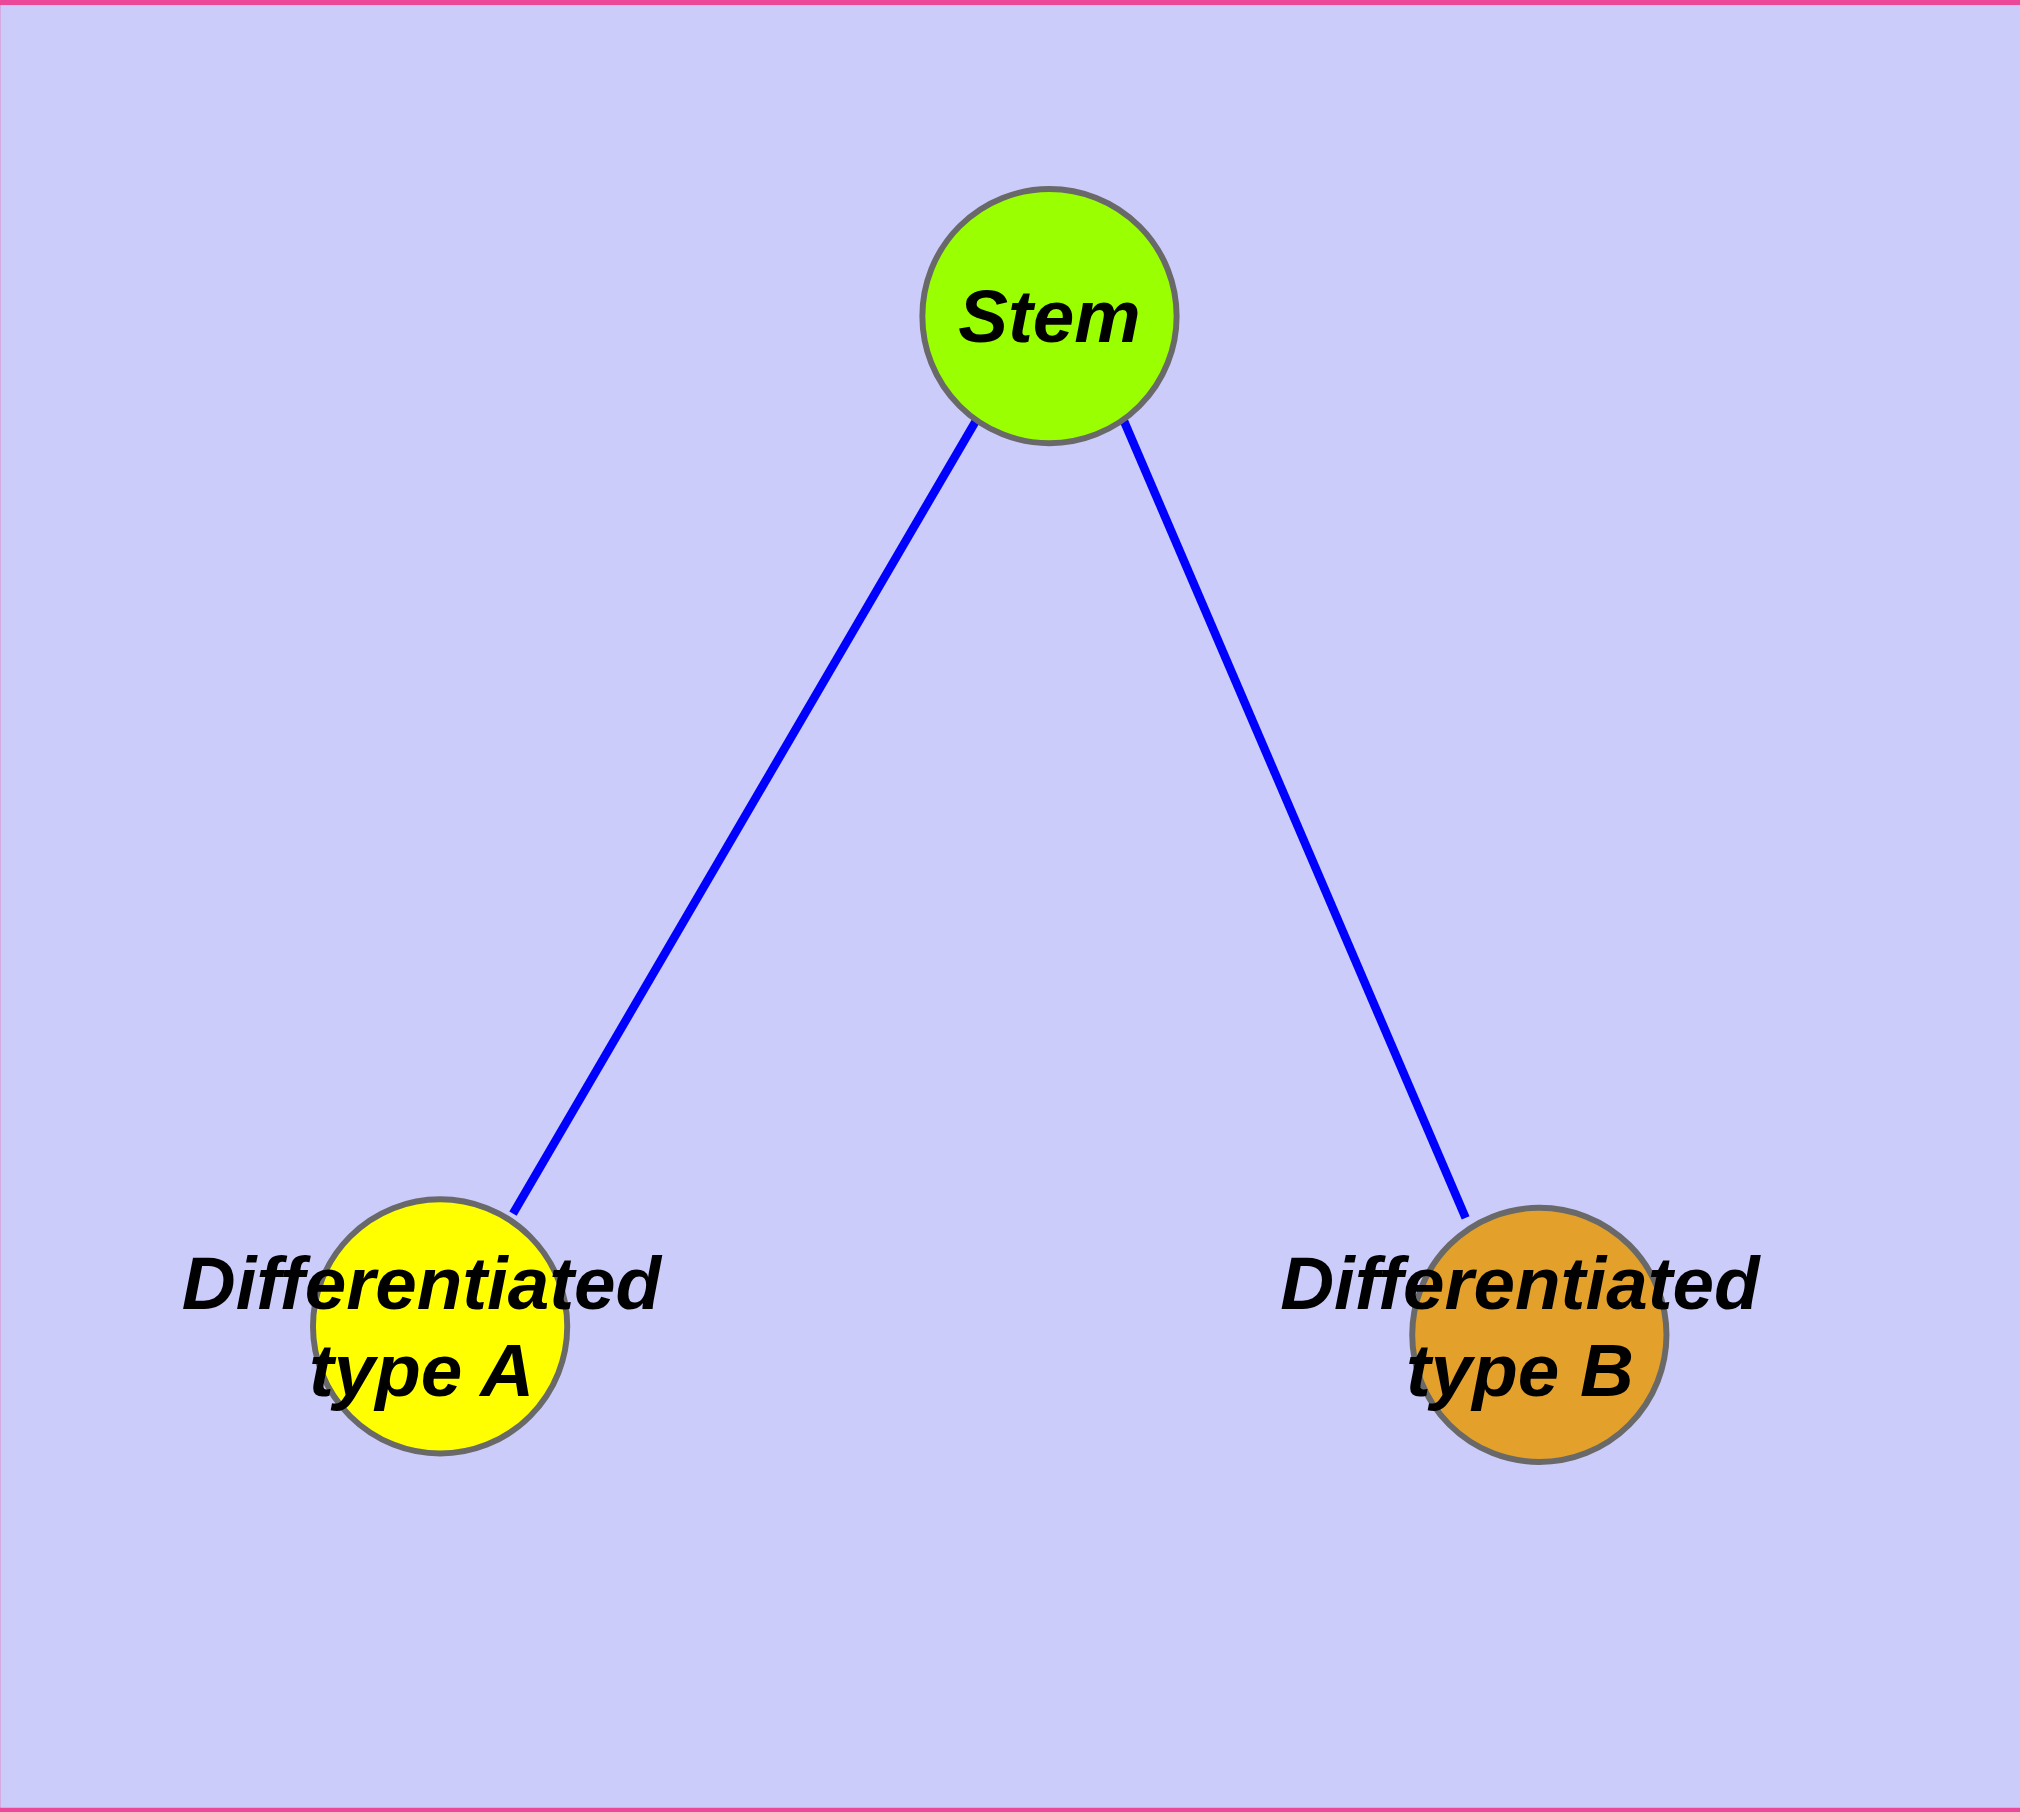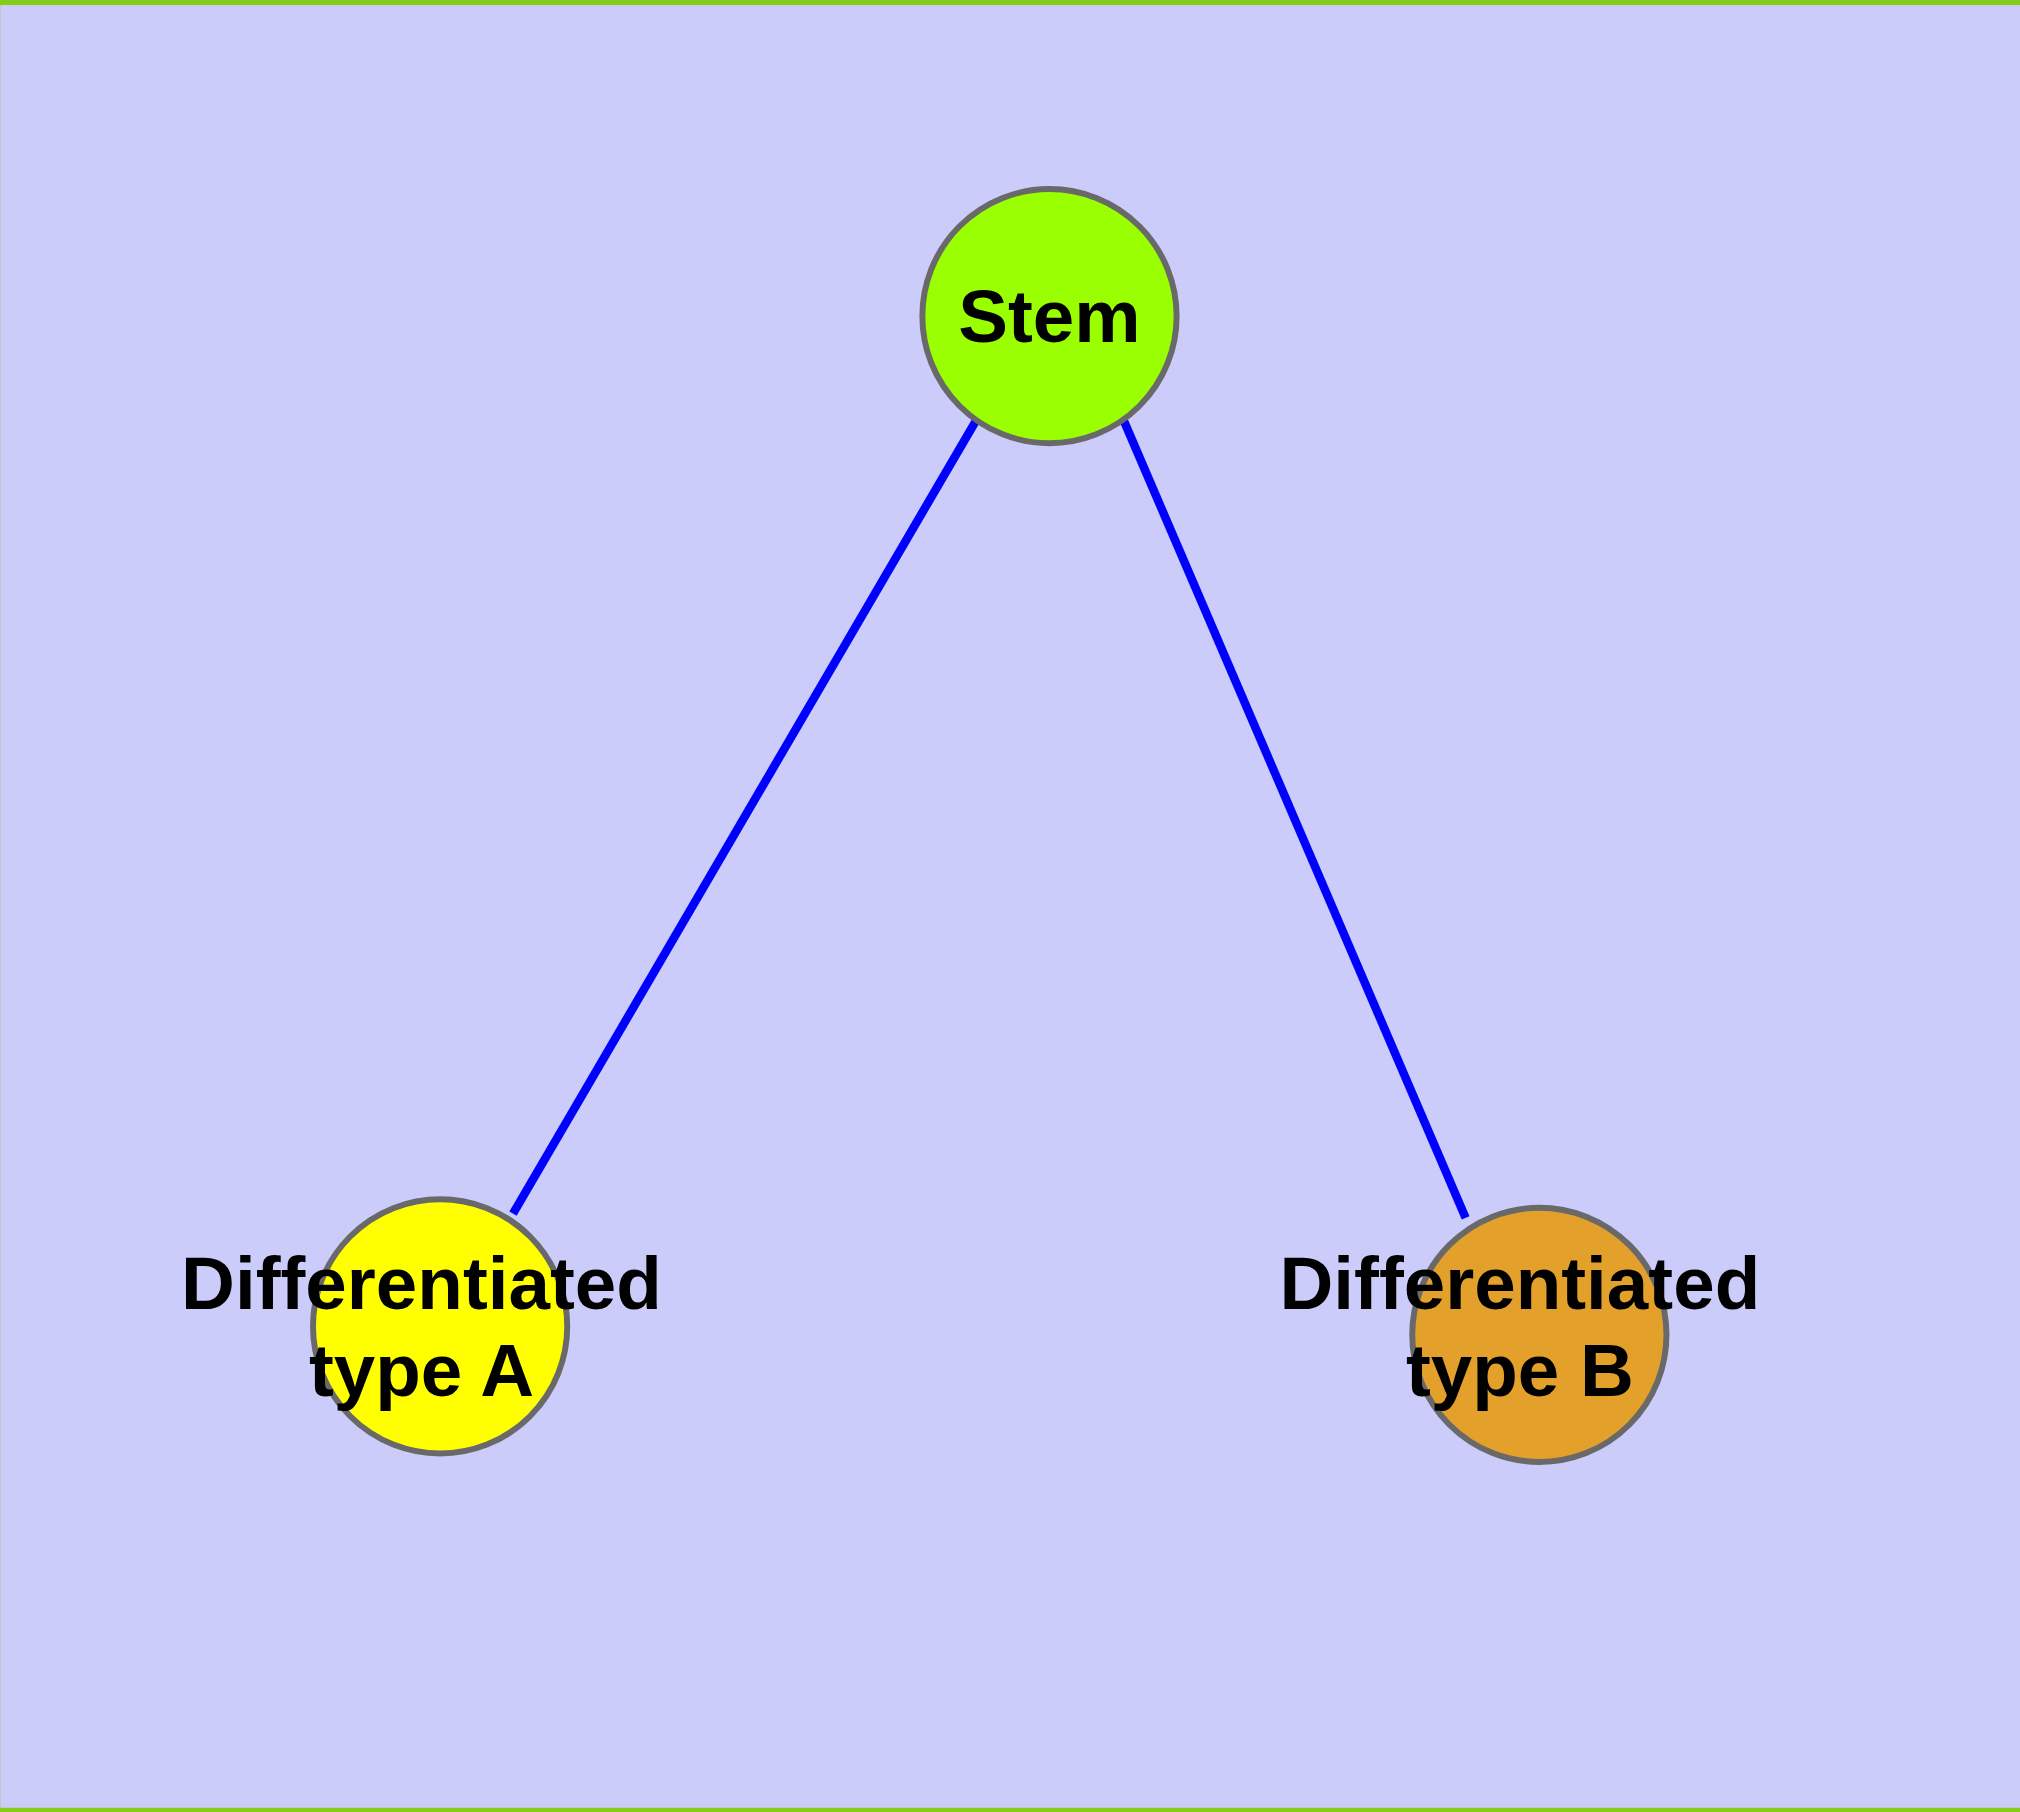--- a/index.html
+++ b/index.html
@@ -34,21 +34,21 @@
     dominant-baseline: alphabetic;
     paint-order: normal;
   }
   .edge-line {
     stroke-linecap: butt;
   }
 </style>
 </head>
 <body>
 
-<div id="graph-stage" style="background: #84cc16;">
+<div id="graph-stage" style="background: #ec4899; font-style: italic;">
   <svg id="graph-svg" viewBox="0 0 2384 2138" xmlns="http://www.w3.org/2000/svg">
 
     <rect id="bg-rect" x="0" y="6" width="2384" height="2127" fill="#ccccfa"></rect>
 
     <g id="edges-layer">
         <line class="edge-line" x1="1152" y1="495" x2="605" y2="1432" stroke="#0000ff" stroke-width="10"></line>
         <line class="edge-line" x1="1326" y1="497" x2="1729" y2="1437" stroke="#0000ff" stroke-width="10"></line>
       </g>
     <g id="nodes-layer">
         <circle cx="1238" cy="373" r="150" fill="#9aff00" stroke="#696969" stroke-width="7"></circle>

